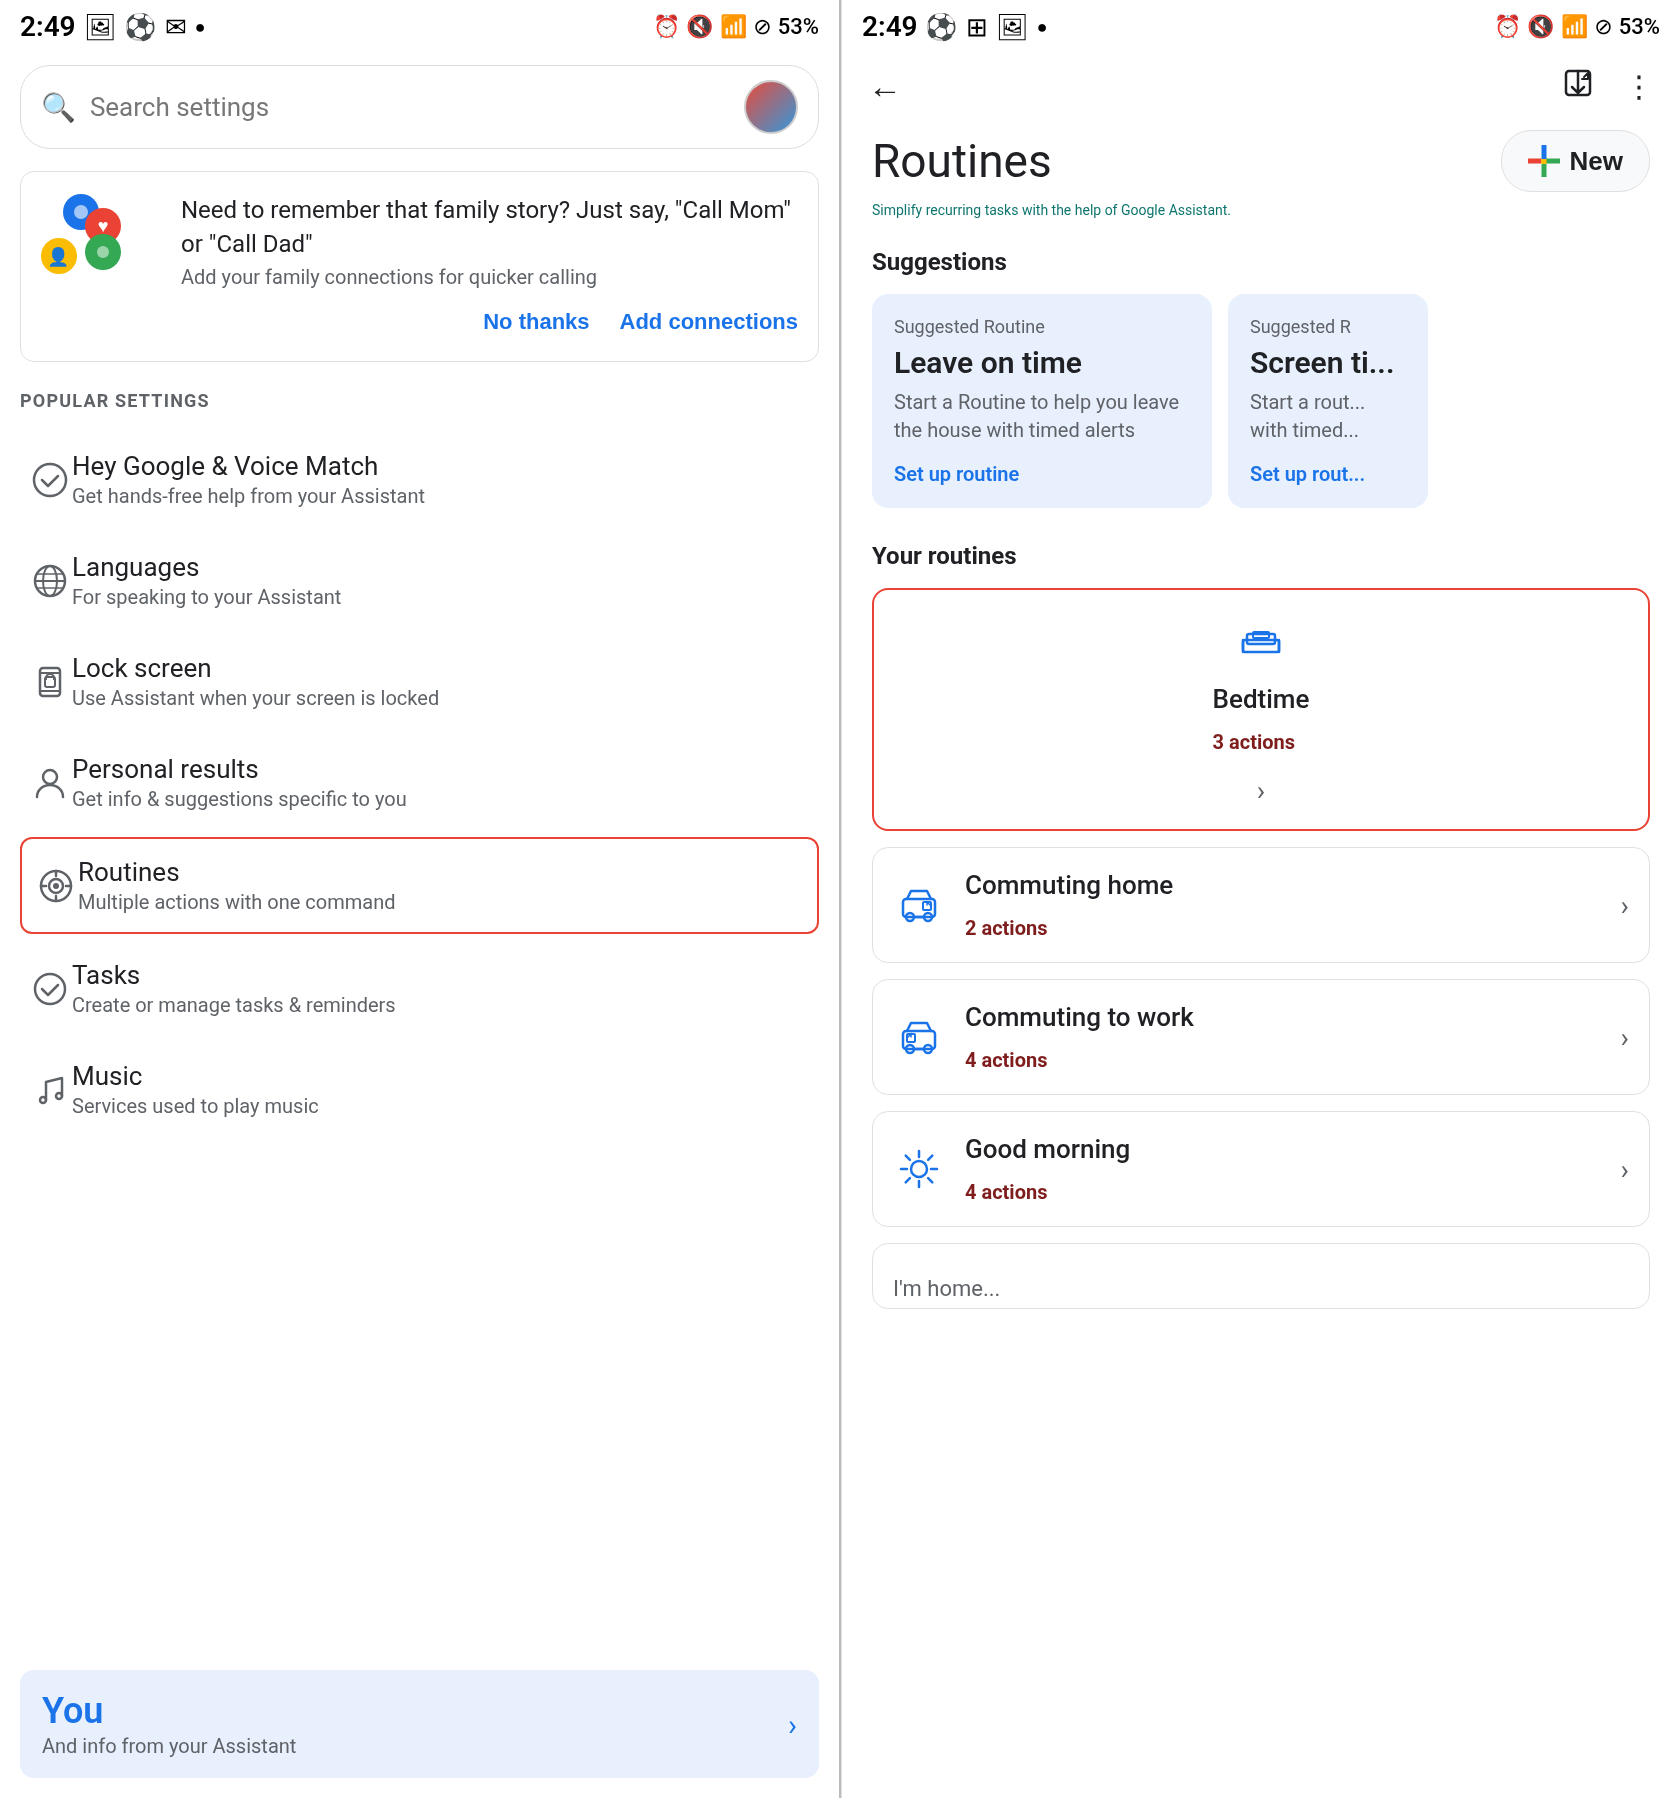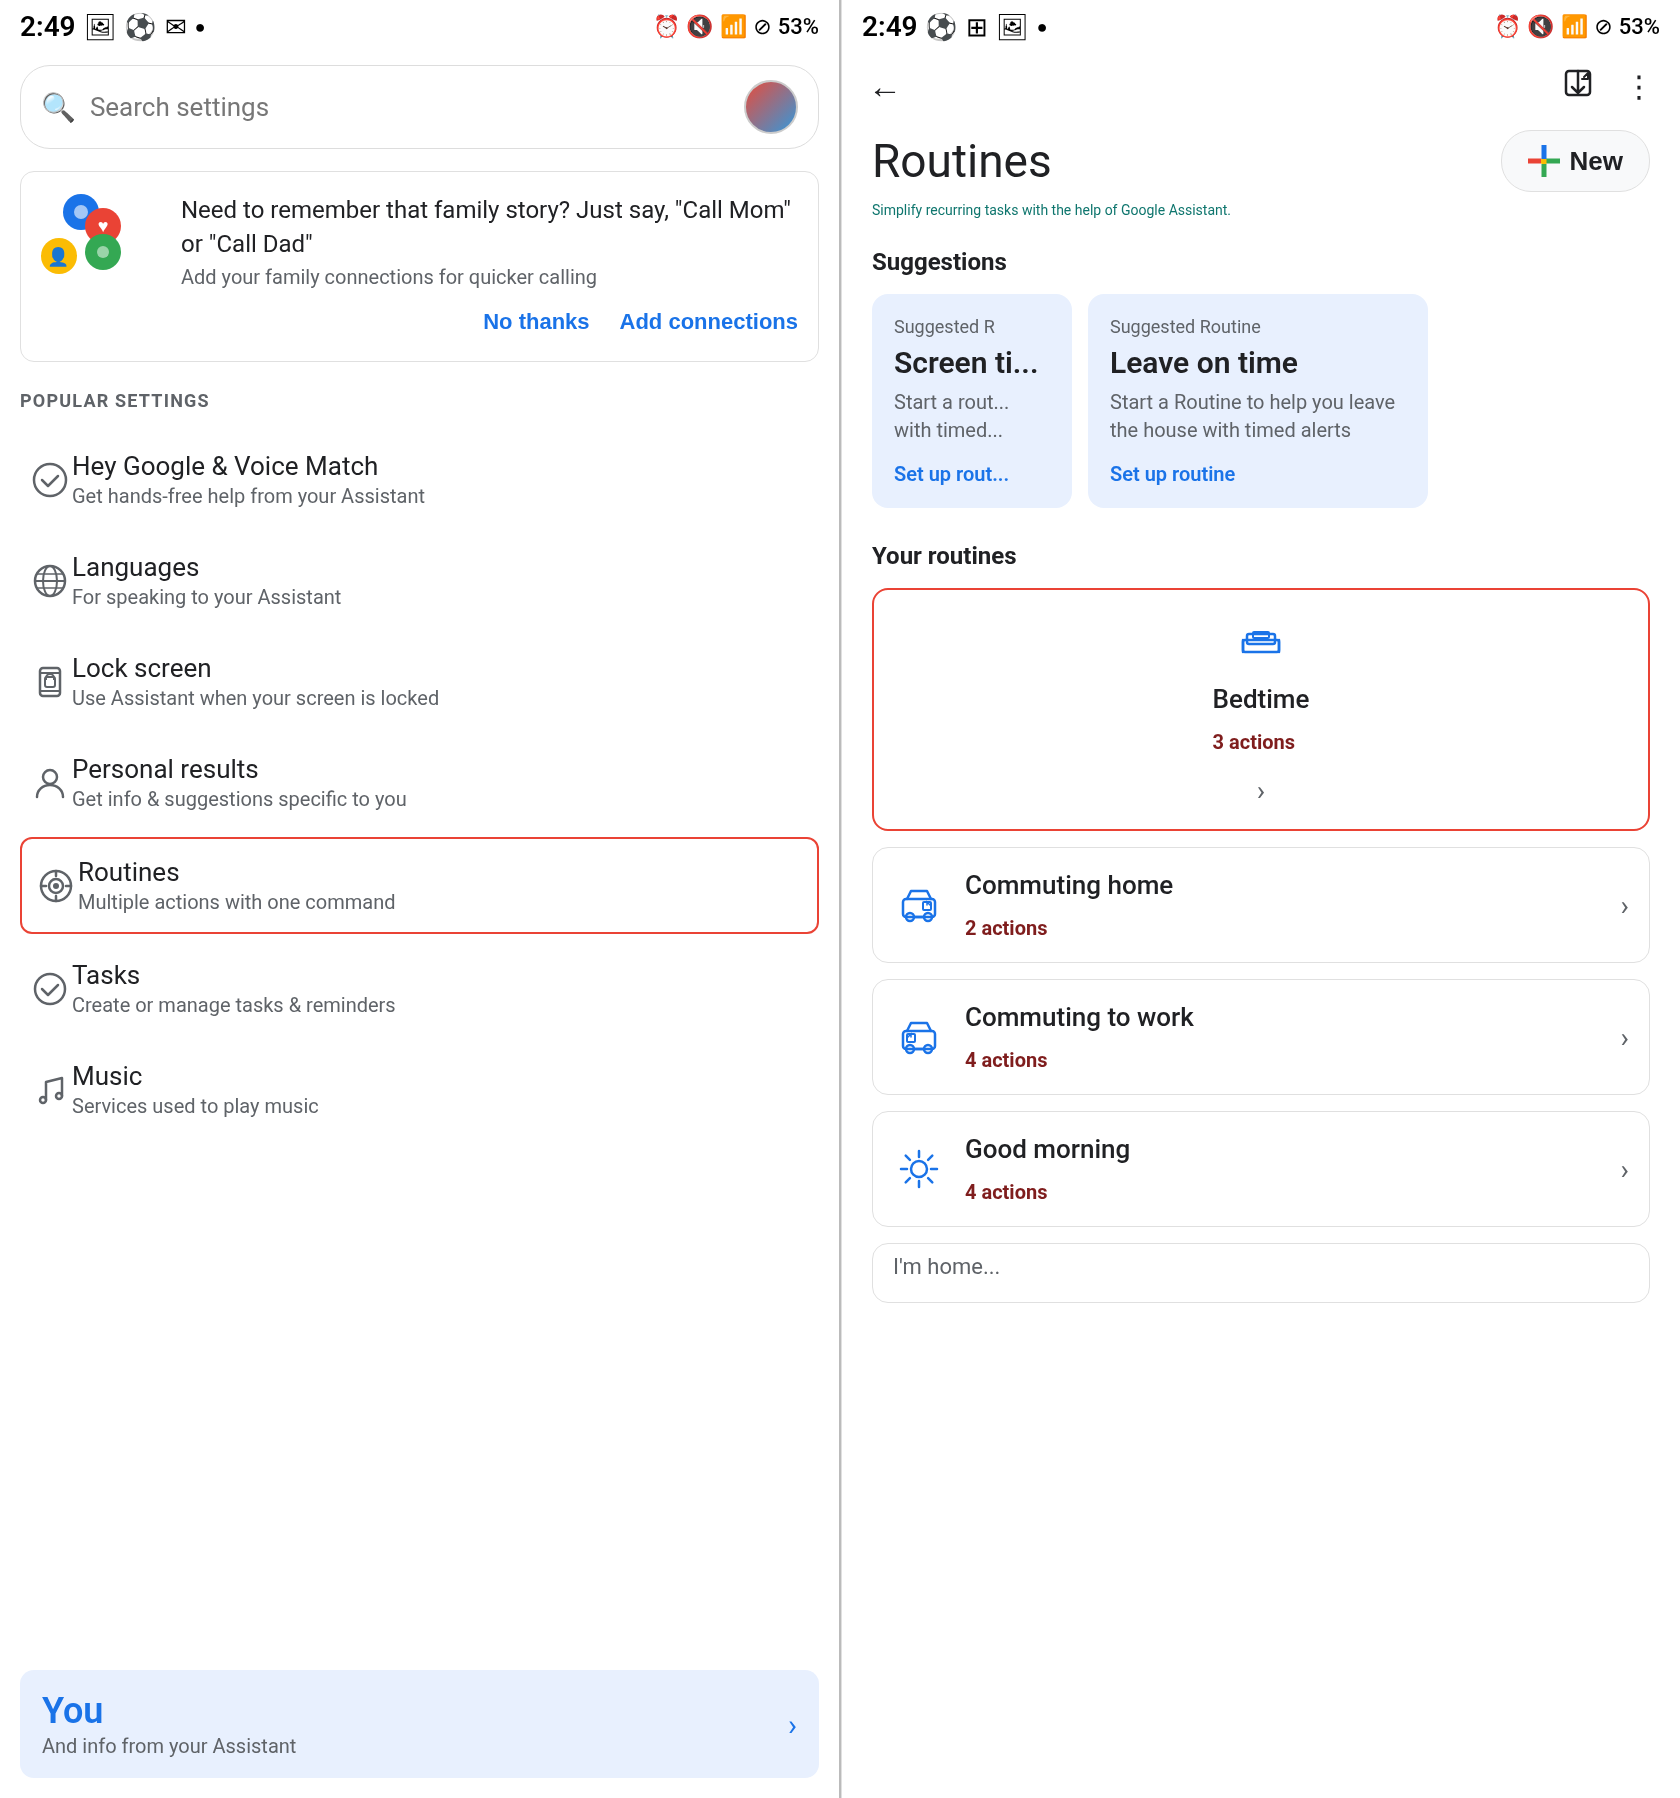--- a/index.html
+++ b/index.html
@@ -350,21 +350,21 @@
     }
     .routine-text { flex: 1; }
     .routine-title { font-size: 26px; color: #202124; font-weight: 500; }
     .routine-sub { font-size: 20px; color: #7f1d1d; margin-top: 16px; font-weight: bold; }
     .routine-chevron { font-size: 28px; color: #5f6368; }
 
     
     .routine-item-partial {
       border: 1.5px solid #e0e0e0;
       border-radius: 16px;
-      padding: 10px 20px;
+      padding: 32px 20px;
       overflow: hidden;
       height: 60px;
     }
 
     
     .panel-divider {
       width: 2px;
       background: #bbb;
       min-height: 1798px;
     }
@@ -599,32 +599,32 @@
         </div>
         <span>New</span>
       </button>
     </div>
 
     <div class="right-subtitle">Simplify recurring tasks with the help of Google Assistant.</div>
 
     <div class="section-title">Suggestions</div>
     <div class="suggestions-scroll">
 
+      <div class="suggestion-card">
+        <div class="suggestion-label">Suggested Routine</div>
+        <div class="suggestion-title">Leave on time</div>
+        <div class="suggestion-desc">Start a Routine to help you leave the house with timed alerts</div>
+        <div class="suggestion-link">Set up routine</div>
+      </div>
+
       <div class="suggestion-card partial">
         <div class="suggestion-label">Suggested R</div>
         <div class="suggestion-title">Screen ti...</div>
         <div class="suggestion-desc">Start a rout... with timed...</div>
         <div class="suggestion-link">Set up rout...</div>
-      </div>
-
-      <div class="suggestion-card">
-        <div class="suggestion-label">Suggested Routine</div>
-        <div class="suggestion-title">Leave on time</div>
-        <div class="suggestion-desc">Start a Routine to help you leave the house with timed alerts</div>
-        <div class="suggestion-link">Set up routine</div>
       </div>
     </div>
 
     <div class="section-title">Your routines</div>
 
     <div class="routine-item highlighted">
       <div class="routine-icon">
         <svg width="44" height="44" viewBox="0 0 44 44" fill="none">
           <rect x="4" y="24" width="36" height="12" rx="2" stroke="#1a73e8" stroke-width="2.5"></rect>
           <rect x="8" y="18" width="28" height="10" rx="2" stroke="#1a73e8" stroke-width="2.5"></rect>

